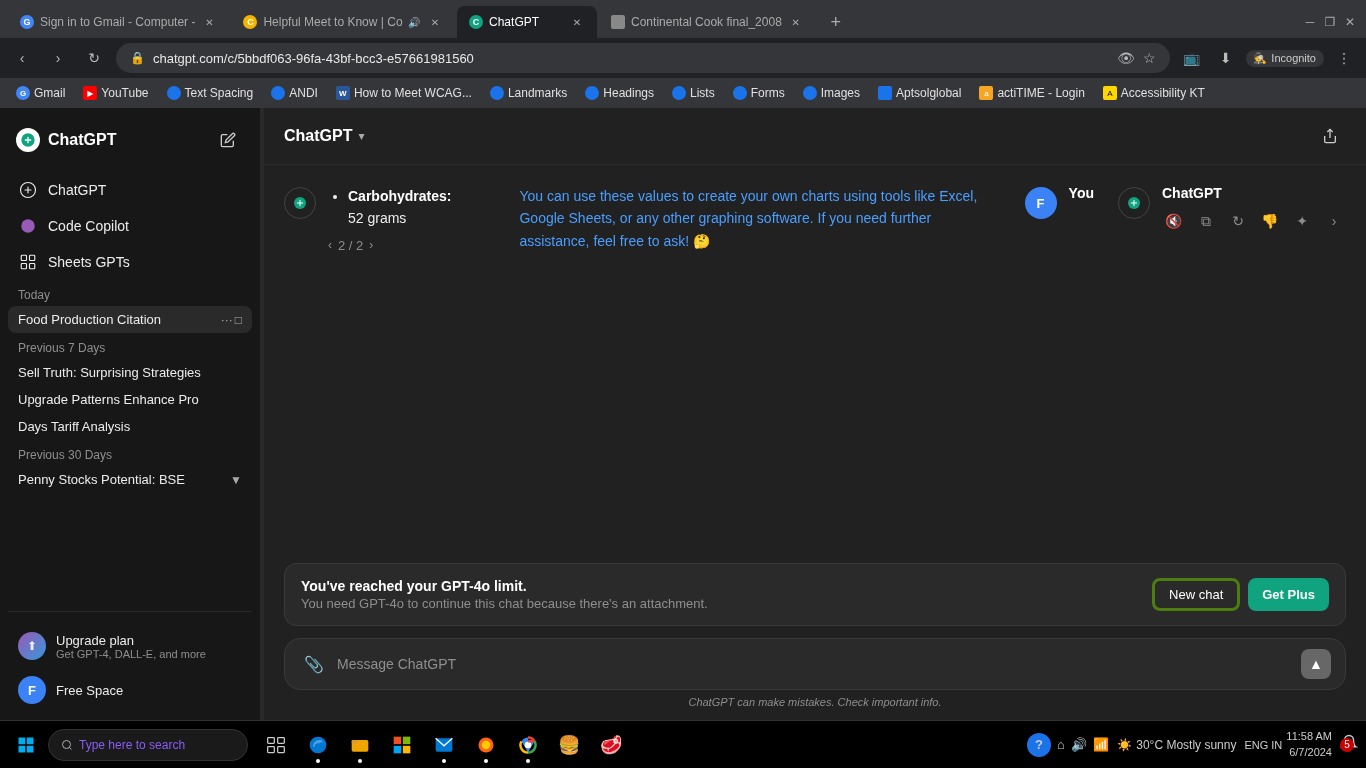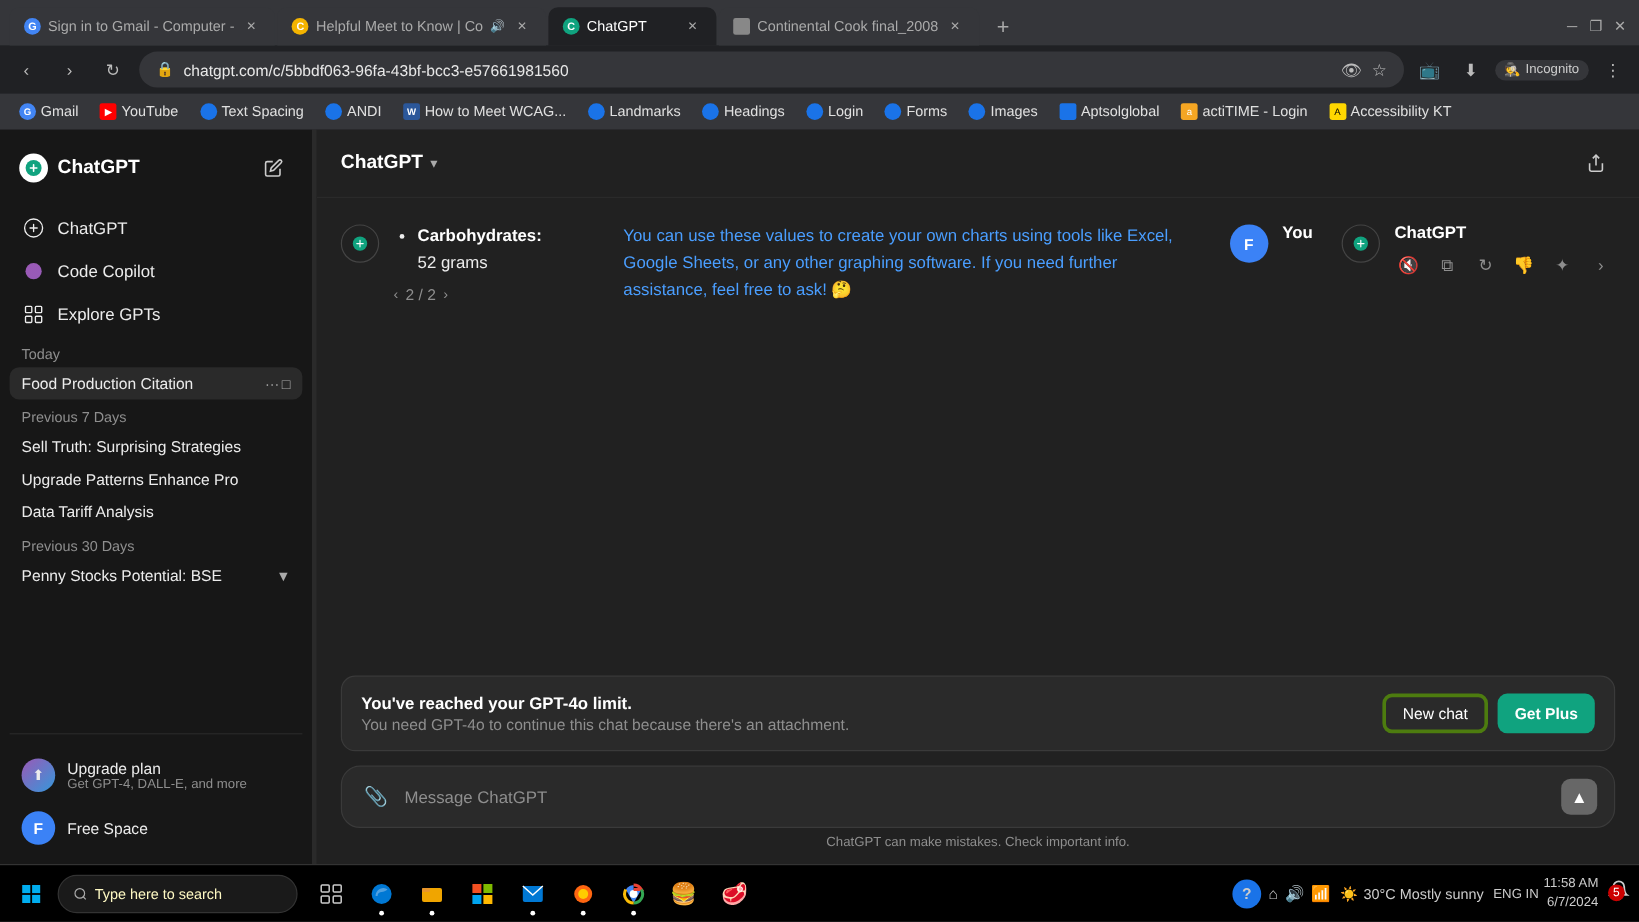--- a/index.html
+++ b/index.html
@@ -90,36 +90,36 @@
     .new-chat-btn { padding: 6px 14px; border: 3px solid #4d7c0f; border-radius: 8px; background: transparent; color: #fff; font-size: 13px; cursor: pointer; white-space: nowrap; }
     .get-plus-btn { padding: 6px 14px; border-radius: 8px; background: #10a37f; color: #fff; font-size: 13px; font-weight: 600; cursor: pointer; border: none; white-space: nowrap; }
 
     
     .input-area { padding: 0 20px 12px; flex-shrink: 0; }
     .input-box { background: #2a2a2a; border: 1px solid #3a3a3a; border-radius: 16px; display: flex; align-items: center; gap: 8px; padding: 10px 14px; }
     .attach-btn { width: 30px; height: 30px; border-radius: 8px; display: flex; align-items: center; justify-content: center; color: #8e8e8e; cursor: pointer; font-size: 16px; }
     .message-input { flex: 1; background: transparent; border: none; outline: none; font-size: 14px; color: #ececec; }
     .message-input::placeholder { color: #8e8e8e; }
     .send-btn { width: 30px; height: 30px; border-radius: 8px; display: flex; align-items: center; justify-content: center; background: #676767; color: #fff; cursor: pointer; font-size: 14px; }
-    .input-footer { text-align: center; font-size: 11px; color: #8e8e8e; margin-top: 6px; }
+    .input-footer { text-align: center; font-size: 11px; color: #8e8e8e; margin-top: 6px; font-style: italic; }
 
     
     .sidebar::-webkit-scrollbar { width: 4px; }
     .sidebar::-webkit-scrollbar-thumb { background: #444; border-radius: 2px; }
     .chat-messages::-webkit-scrollbar { width: 6px; }
     .chat-messages::-webkit-scrollbar-thumb { background: #444; border-radius: 3px; }
 
     
     .resize-handle { width: 4px; background: #2a2a2a; cursor: ew-resize; flex-shrink: 0; }
 
     
     .taskbar { background: #000; height: 48px; display: flex; align-items: center; padding: 0 8px; gap: 4px; flex-shrink: 0; border-top: 1px solid #333; }
     .taskbar-start { width: 36px; height: 36px; display: flex; align-items: center; justify-content: center; border-radius: 4px; cursor: pointer; }
     .taskbar-search { display: flex; align-items: center; gap: 6px; background: #1a1a1a; border: 1px solid #333; border-radius: 20px; padding: 0 12px; height: 32px; min-width: 200px; cursor: text; }
-    .taskbar-search-text { font-size: 12px; color: #fef9c3; }
+    .taskbar-search-text { font-size: 12px; color: #8b5cf6; }
     .taskbar-apps { display: flex; align-items: center; gap: 2px; margin-left: 4px; }
     .taskbar-app { width: 40px; height: 40px; display: flex; align-items: center; justify-content: center; border-radius: 4px; cursor: pointer; position: relative; }
     .taskbar-app-indicator { position: absolute; bottom: 2px; left: 50%; transform: translateX(-50%); width: 4px; height: 4px; border-radius: 50%; background: #fff; }
     .taskbar-tray { margin-left: auto; display: flex; align-items: center; gap: 8px; }
     .taskbar-tray-icons { display: flex; align-items: center; gap: 6px; color: #ccc; font-size: 13px; }
     .taskbar-weather { display: flex; align-items: center; gap: 4px; font-size: 12px; color: #ccc; }
     .taskbar-time { text-align: right; font-size: 11px; color: #ccc; line-height: 1.4; }
     .taskbar-badge { font-size: 10px; background: #c00; border-radius: 50%; width: 14px; height: 14px; display: flex; align-items: center; justify-content: center; color: #fff; position: absolute; top: 4px; right: 4px; }
 
     
@@ -211,21 +211,21 @@
     <div class="bookmark">
       <div style="width:14px;height:14px;border-radius:50%;background:#1a73e8;flex-shrink:0;"></div>
       <span>Landmarks</span>
     </div>
     <div class="bookmark">
       <div style="width:14px;height:14px;border-radius:50%;background:#1a73e8;flex-shrink:0;"></div>
       <span>Headings</span>
     </div>
     <div class="bookmark">
       <div style="width:14px;height:14px;border-radius:50%;background:#1a73e8;flex-shrink:0;"></div>
-      <span>Login</span>
+      <span>Lists</span>
     </div>
     <div class="bookmark">
       <div style="width:14px;height:14px;border-radius:50%;background:#1a73e8;flex-shrink:0;"></div>
       <span>Forms</span>
     </div>
     <div class="bookmark">
       <div style="width:14px;height:14px;border-radius:50%;background:#1a73e8;flex-shrink:0;"></div>
       <span>Images</span>
     </div>
     <div class="bookmark">
@@ -291,41 +291,41 @@
 
     <div class="sidebar-item">
       <div class="sidebar-item-icon">
         <svg width="18" height="18" viewBox="0 0 24 24" fill="none" stroke="#ececec" stroke-width="1.5">
             <rect x="3" y="3" width="7" height="7" rx="1"></rect>
             <rect x="14" y="3" width="7" height="7" rx="1"></rect>
             <rect x="3" y="14" width="7" height="7" rx="1"></rect>
             <rect x="14" y="14" width="7" height="7" rx="1"></rect>
           </svg>
       </div>
-      <span>Explore GPTs</span>
+      <span>Sheets GPTs</span>
     </div>
 
     <div class="sidebar-section-label">Today</div>
     <div class="sidebar-chat-item active">
       <span class="sidebar-chat-title">Food Production Citation</span>
       <div class="sidebar-chat-actions">
         <span>···</span>
         <span>□</span>
       </div>
     </div>
 
     <div class="sidebar-section-label">Previous 7 Days</div>
     <div class="sidebar-chat-item">
       <span class="sidebar-chat-title">Sell Truth: Surprising Strategies</span>
     </div>
     <div class="sidebar-chat-item">
       <span class="sidebar-chat-title">Upgrade Patterns Enhance Pro</span>
     </div>
     <div class="sidebar-chat-item">
-      <span class="sidebar-chat-title">Data Tariff Analysis</span>
+      <span class="sidebar-chat-title">Days Tariff Analysis</span>
     </div>
 
     <div class="sidebar-section-label">Previous 30 Days</div>
     <div class="sidebar-chat-item">
       <span class="sidebar-chat-title">Penny Stocks Potential: BSE</span>
       <span style="color:#aaa;font-size:12px;">▼</span>
     </div>
 
     <div class="sidebar-footer">
       <div class="upgrade-item">

